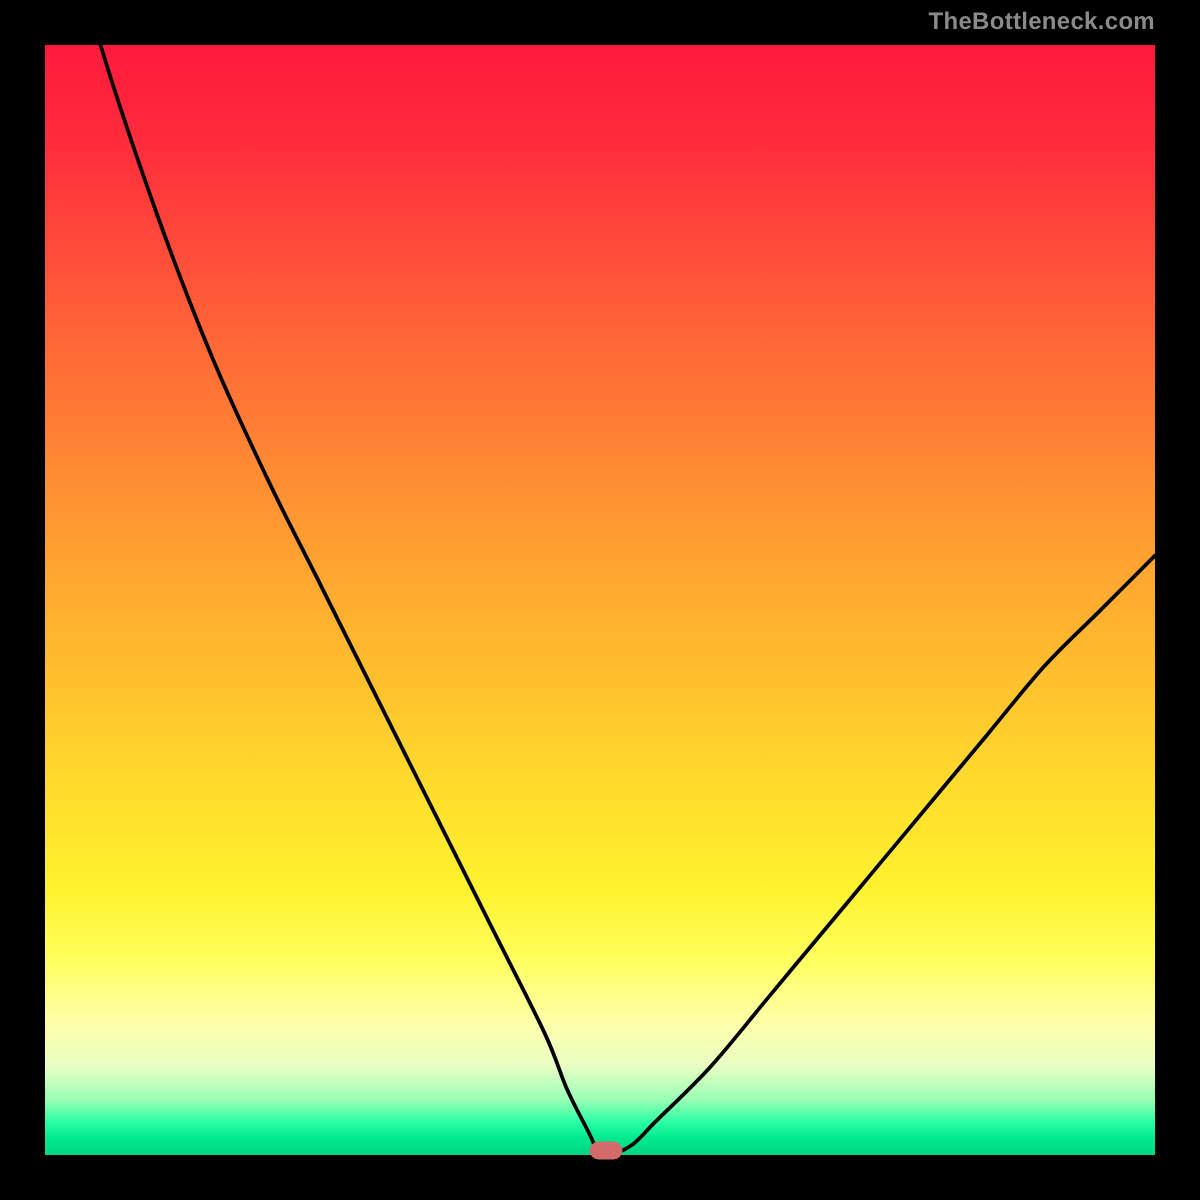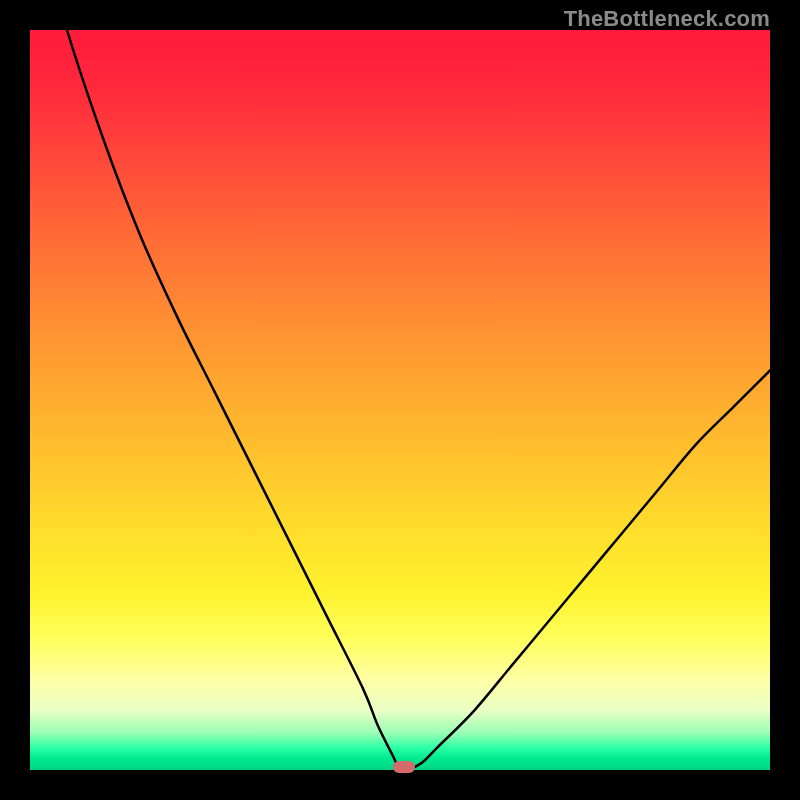--- a/index.html
+++ b/index.html
@@ -41,21 +41,21 @@
       #2cffa6 97%,
       #00e98f 98.5%,
       #00d482 100%
     );
   }
   .watermark {
     position: absolute;
     top: 6px;
     right: 30px;
     color: #8a8a8a;
-    font-size: 22px;
+    font-size: 16px;
     font-weight: 600;
     letter-spacing: 0.2px;
     user-select: none;
   }
   svg.curve {
     position: absolute;
     left: 0;
     top: 0;
     width: 740px;
     height: 740px;

